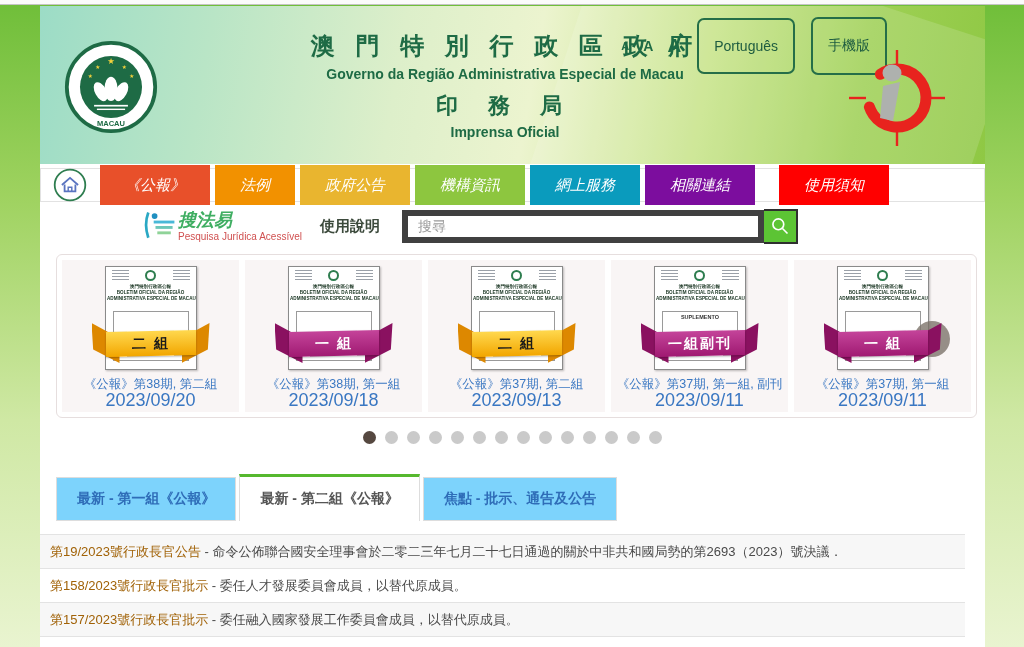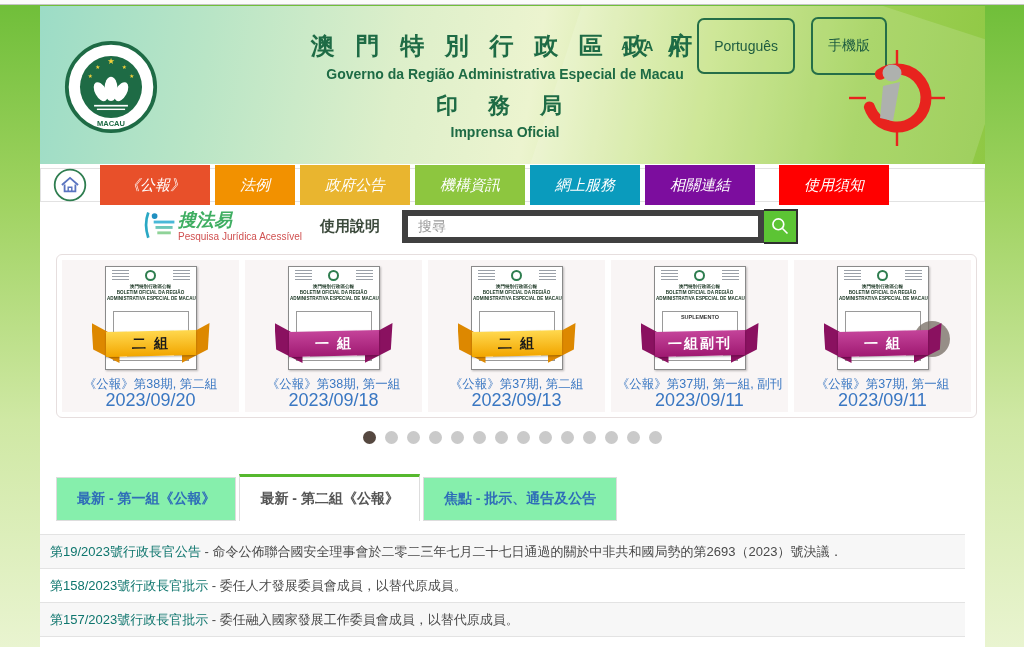--- a/index.html
+++ b/index.html
@@ -72,30 +72,30 @@
   .next-btn { position:absolute; right:26px; top:66px; width:36px; height:36px; border-radius:50%; background:rgba(122,113,104,.78);
               color:#fff; display:flex; align-items:center; justify-content:center; font-size:24px; line-height:1; cursor:pointer; padding-bottom:3px; }
 
   
   .dots { margin-top:12px; text-align:center; }
   .dot { display:inline-block; width:13px; height:13px; border-radius:50%; background:#cacaca; margin:0 4.5px; cursor:pointer; }
   .dot.active { background:#554840; }
 
   
   .tabs { display:flex; align-items:flex-end; margin:26px 0 0 16px; height:47px; }
-  .tab { height:44px; padding:0 20px; display:flex; align-items:center; background:#86efac; border:1px solid #ddd;
+  .tab { height:44px; padding:0 20px; display:flex; align-items:center; background:#7dd3fc; border:1px solid #ddd;
          color:#2f6db8; font-size:14px; font-weight:bold; margin-right:3px; cursor:pointer; white-space:nowrap; }
   .tab.active { height:47px; background:#fff; border-top:3px solid #56b82e; border-bottom:none; color:#555; }
 
   
   .ann-list { margin:13px 20px 0 0; }
   .ann-row { padding:9px 10px; font-size:13px; border-bottom:1px solid #e3e3e3; color:#4a4a4a; line-height:15px; }
   .ann-row:first-child { border-top:1px solid #e3e3e3; }
   .ann-row:nth-child(odd) { background:#f7f7f7; }
-  .doc-link { color:#0f766e; cursor:pointer;text-align:right; }
+  .doc-link { color:#a16207; cursor:pointer;text-align:right; }
 </style>
 </head>
 <body>
 
 <div class="topstrip"></div>
 
 <div class="wrapper">
 
   <div class="banner">
     <div class="banner-sheen"></div>

